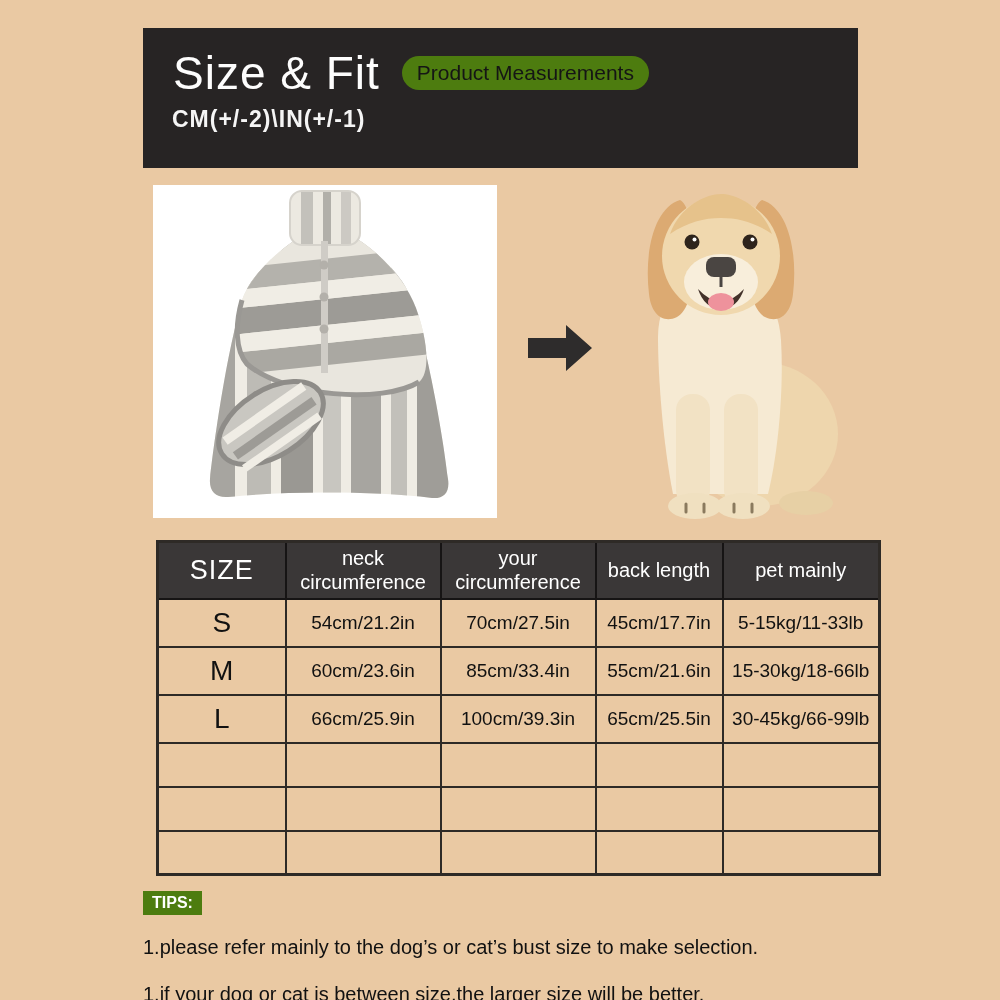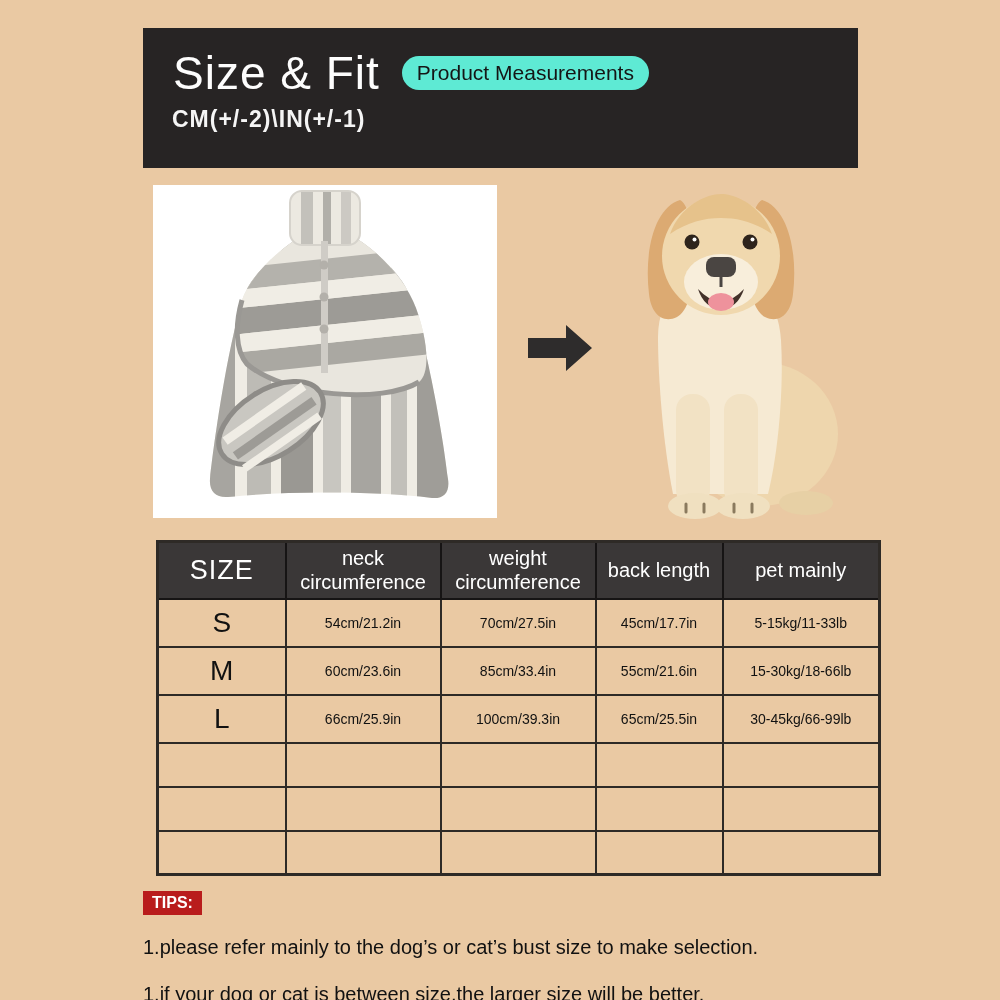--- a/index.html
+++ b/index.html
@@ -3,43 +3,43 @@
 <meta charset="utf-8">
 <style>
   html,body{margin:0;padding:0;}
   body{font-family:"Liberation Sans", sans-serif;}
   .canvas{position:relative;width:1000px;height:1000px;background:#eac9a3;overflow:hidden;}
 
   
   .banner{position:absolute;left:143px;top:28px;width:715px;height:140px;background:#272424;color:#fff;}
   .title-row{display:flex;align-items:center;margin:18px 0 0 30px;}
   .title{font-size:46px;letter-spacing:1px;color:#fdfdfd;}
-  .pill{margin-left:22px;background:#5eead4;color:#151515;font-size:21px;padding:5px 15px;border-radius:20px;white-space:nowrap;text-align:center;}
+  .pill{margin-left:22px;background:#4d7c0f;color:#151515;font-size:21px;padding:5px 15px;border-radius:20px;white-space:nowrap;text-align:center;}
   .tolerance{margin:6px 16px 0 29px;font-size:23px;font-weight:bold;letter-spacing:1px;color:#f5f5f5;}
 
   
   .product-box{position:absolute;left:153px;top:185px;width:344px;height:333px;background:#ffffff;}
   .arrow{position:absolute;left:528px;top:325px;}
   .puppy{position:absolute;left:618px;top:172px;}
 
   
   table.size-table{position:absolute;left:156px;top:540px;width:722px;border-collapse:collapse;table-layout:fixed;}
   table.size-table th,table.size-table td{border:2px solid #2e2a26;text-align:center;vertical-align:middle;padding:0;}
   table.size-table{border:3px solid #2e2a26;}
   tr.head{height:57px;background:#3a3737;color:#fff;}
   tr.head th{font-weight:normal;font-size:20px;line-height:1.2;border-color:#161414;}
   tr.head th.size-h{font-size:27px;letter-spacing:1px;}
   tr.data{height:48px;}
-  tr.data td{font-size:14px;color:#111;}
+  tr.data td{font-size:19px;color:#111;}
   tr.data td.size-letter{font-size:28px;}
   tr.empty{height:44px;}
 
   
   .tips{position:absolute;left:143px;top:891px;}
-  .tips-badge{display:inline-block;background:#b91c1c;color:#fff;font-size:16px;font-weight:bold;padding:3px 9px;}
+  .tips-badge{display:inline-block;background:#4d7c0f;color:#fff;font-size:16px;font-weight:bold;padding:3px 9px;}
   .tip-line{font-size:20px;color:#111;margin-top:18px;line-height:29px;}
 </style>
 </head>
 <body>
 
 <div class="canvas">
 
   <div class="banner">
     <div class="title-row">
       <span class="title">Size &amp; Fit</span>
@@ -149,21 +149,21 @@
       <col style="width:128px">
         <col style="width:155px">
         <col style="width:155px">
         <col style="width:127px">
         <col style="width:157px">
     </colgroup>
     <thead>
       <tr class="head">
         <th class="size-h">SIZE</th>
         <th>neck circumference</th>
-        <th>weight circumference</th>
+        <th>your circumference</th>
         <th>back length</th>
         <th>pet mainly</th>
       </tr>
     </thead>
     <tbody>
       <tr class="data">
         <td class="size-letter">S</td>
         <td>54cm/21.2in</td>
         <td>70cm/27.5in</td>
         <td>45cm/17.7in</td>

